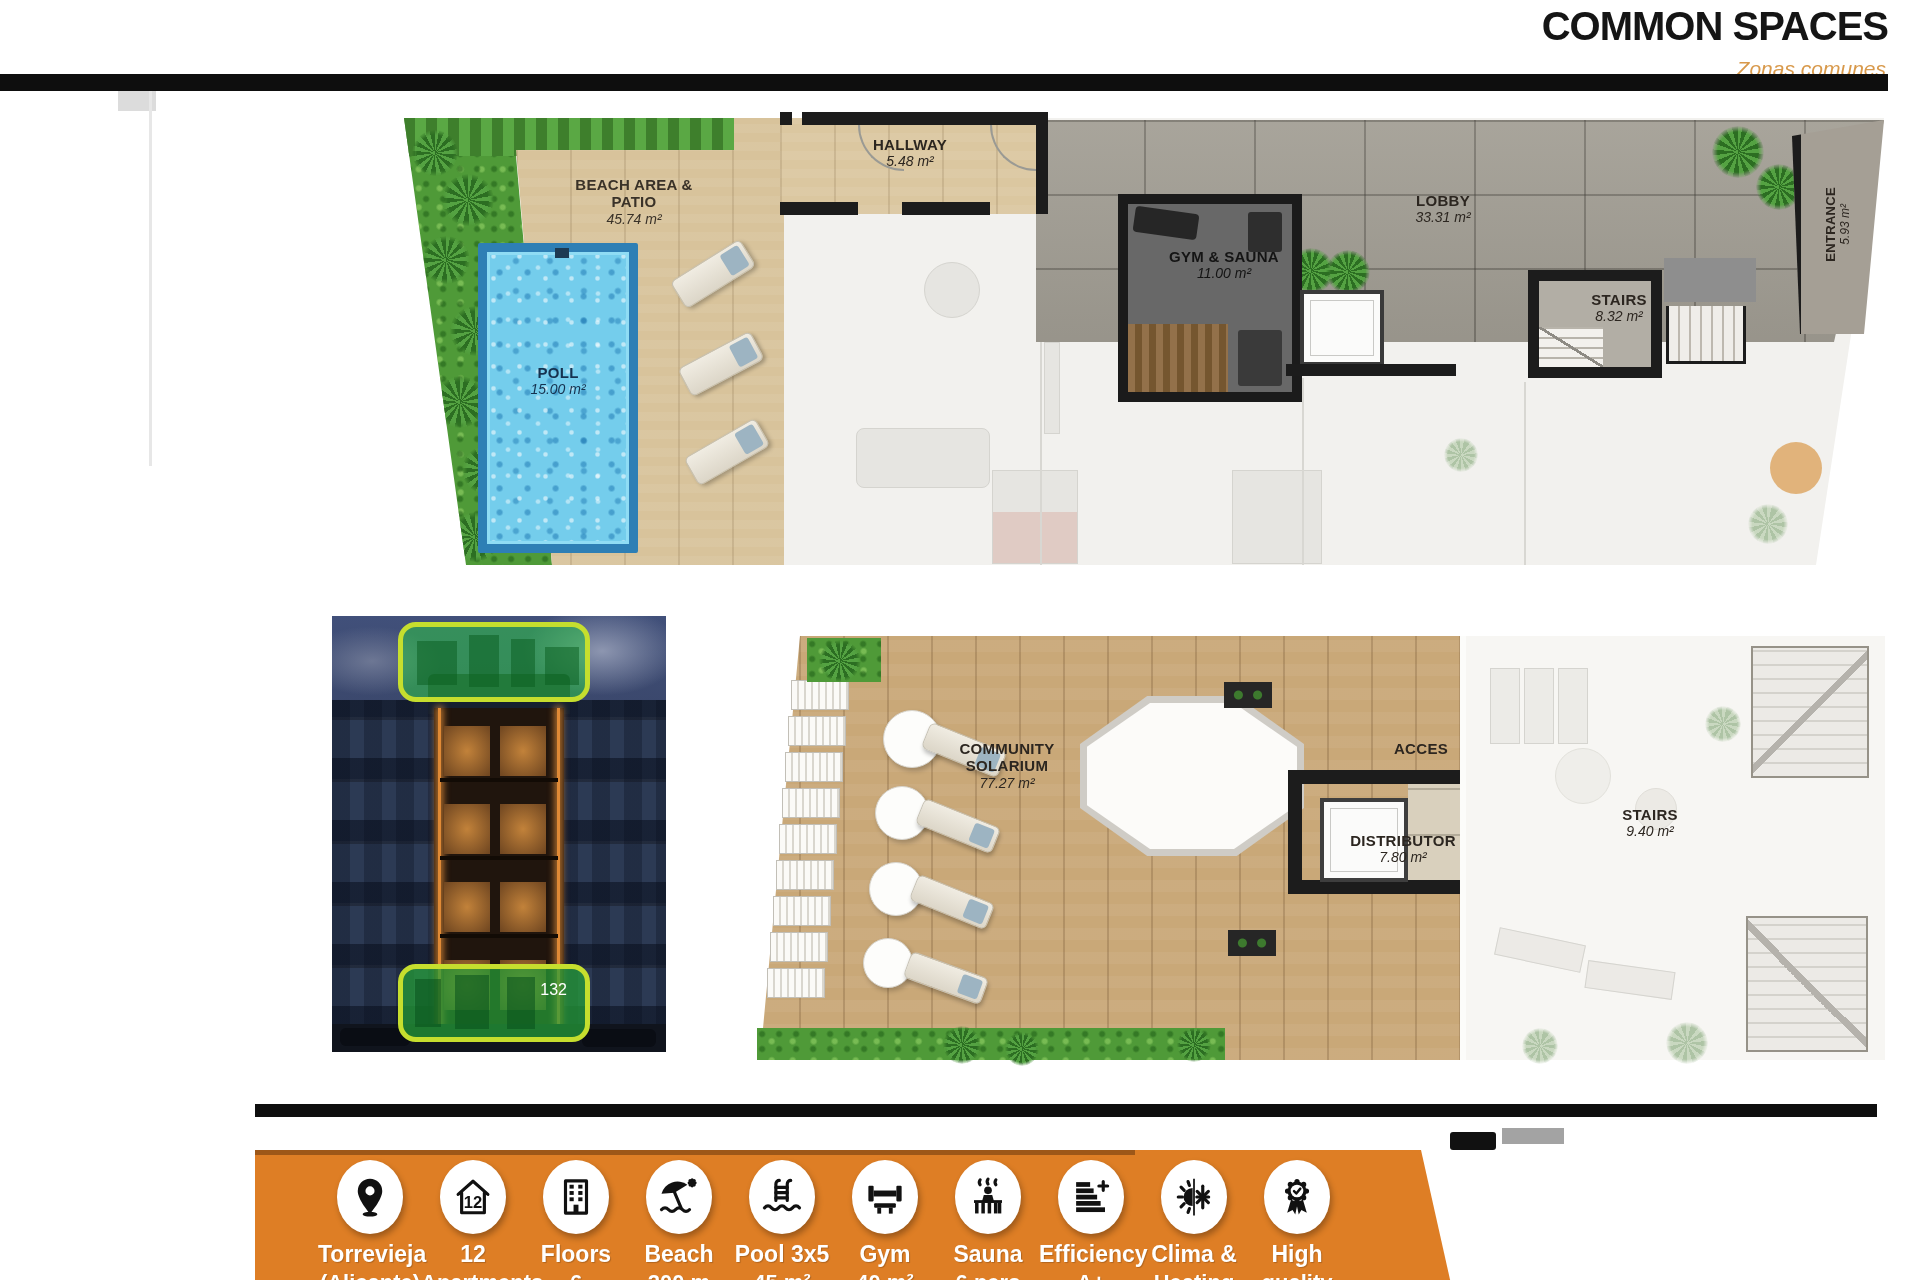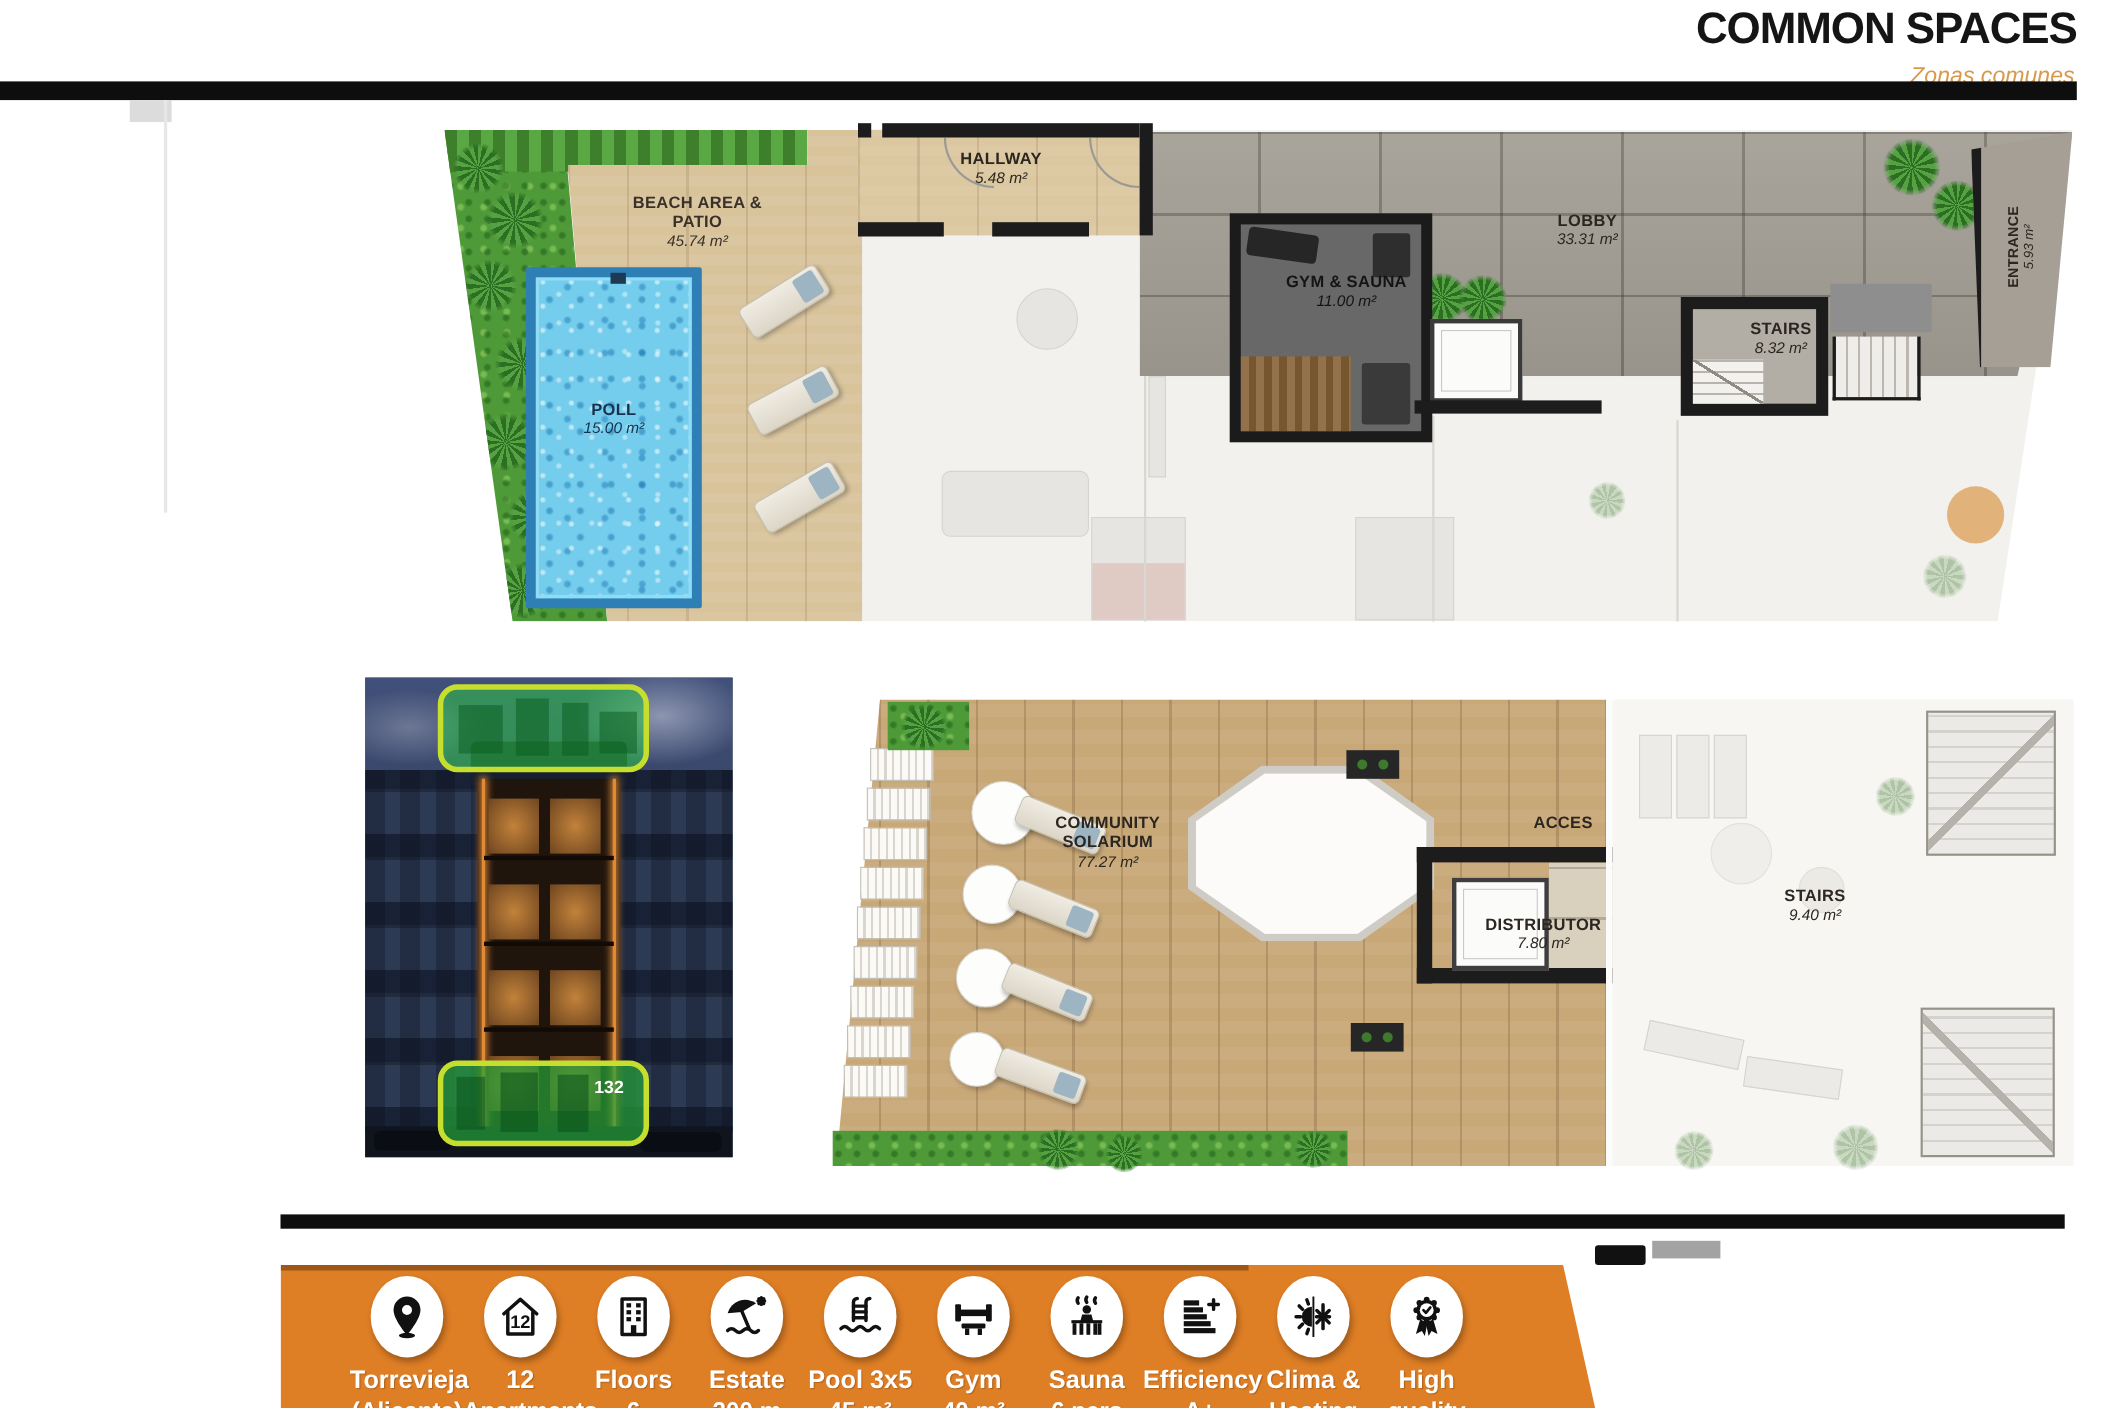--- a/index.html
+++ b/index.html
@@ -231,21 +231,21 @@
     <div class="abs" style="left:66px;top:6px;width:192px;height:80px;border:5px solid #c6de2e;border-radius:18px;background:rgba(46,196,70,.55);box-sizing:border-box;">
       <div class="abs" style="left:14px;top:14px;width:40px;height:44px;background:rgba(8,92,30,.5);"></div>
       <div class="abs" style="left:66px;top:8px;width:30px;height:52px;background:rgba(8,92,30,.5);"></div>
       <div class="abs" style="left:108px;top:12px;width:24px;height:48px;background:rgba(8,92,30,.5);"></div>
       <div class="abs" style="left:142px;top:20px;width:34px;height:38px;background:rgba(8,92,30,.5);"></div>
     </div>
     <div class="abs" style="left:66px;top:348px;width:192px;height:78px;border:5px solid #c6de2e;border-radius:18px;background:rgba(36,160,56,.72);box-sizing:border-box;">
       <div class="abs" style="left:12px;top:10px;width:26px;height:48px;background:rgba(8,80,28,.55);"></div>
       <div class="abs" style="left:52px;top:6px;width:34px;height:54px;background:rgba(8,80,28,.55);"></div>
       <div class="abs" style="left:104px;top:8px;width:28px;height:52px;background:rgba(8,80,28,.55);"></div>
-      <div class="abs" style="right:18px;top:12px;font-size:16px;font-weight:bold;color:#ffffff;">132</div>
+      <div class="abs" style="right:18px;top:12px;font-size:16px;font-weight:normal;color:#ffffff;">132</div>
     </div>
   </div>
 
 
   <div class="abs" style="left:755px;top:628px;width:1133px;height:440px;">
 
     <div class="abs wood2" style="left:0;top:0;width:705px;height:432px;clip-path:polygon(45px 8px,705px 8px,705px 432px,5px 432px);"></div>
 
     <div class="slat" style="left:36px;top:52px;"></div>
     <div class="slat" style="left:33px;top:88px;"></div>
@@ -376,21 +376,21 @@
 
     <div class="feat" style="left:372px;">
       <div class="circ">
         <svg viewBox="0 0 24 24">
             <path class="ic" d="M2 10.2A9.5 9.5 0 0 1 16.8 5L9.4 9.6z"></path>
             <path class="ics" d="M9.4 9.2l3.8 9"></path>
             <path class="ics" d="M2 19.2q2-2 4 0t4 0q2-2 4 0t4 0"></path>
             <path class="ics" d="M19.5 2.2v3.4M17.8 3.9h3.4M18.3 2.7l2.4 2.4M20.7 2.7l-2.4 2.4"></path>
           </svg>
       </div>
-      <div class="l1">Estate</div>
+      <div class="l1">Beach</div>
       <div class="l2">200 m</div>
     </div>
 
     <div class="feat" style="left:475px;">
       <div class="circ">
         <svg viewBox="0 0 24 24">
             <path class="ics" d="M8.5 14V4.5a2 2 0 0 1 2-2M15 14V4.5a2 2 0 0 1 2-2"></path>
             <path class="ics" d="M8.5 6.5H15M8.5 9.5H15M8.5 12.5H15"></path>
             <path class="ics" d="M2 18.2q2-2.2 4 0t4 0q2-2.2 4 0t4 0q2-2.2 4 0"></path>
           </svg>

